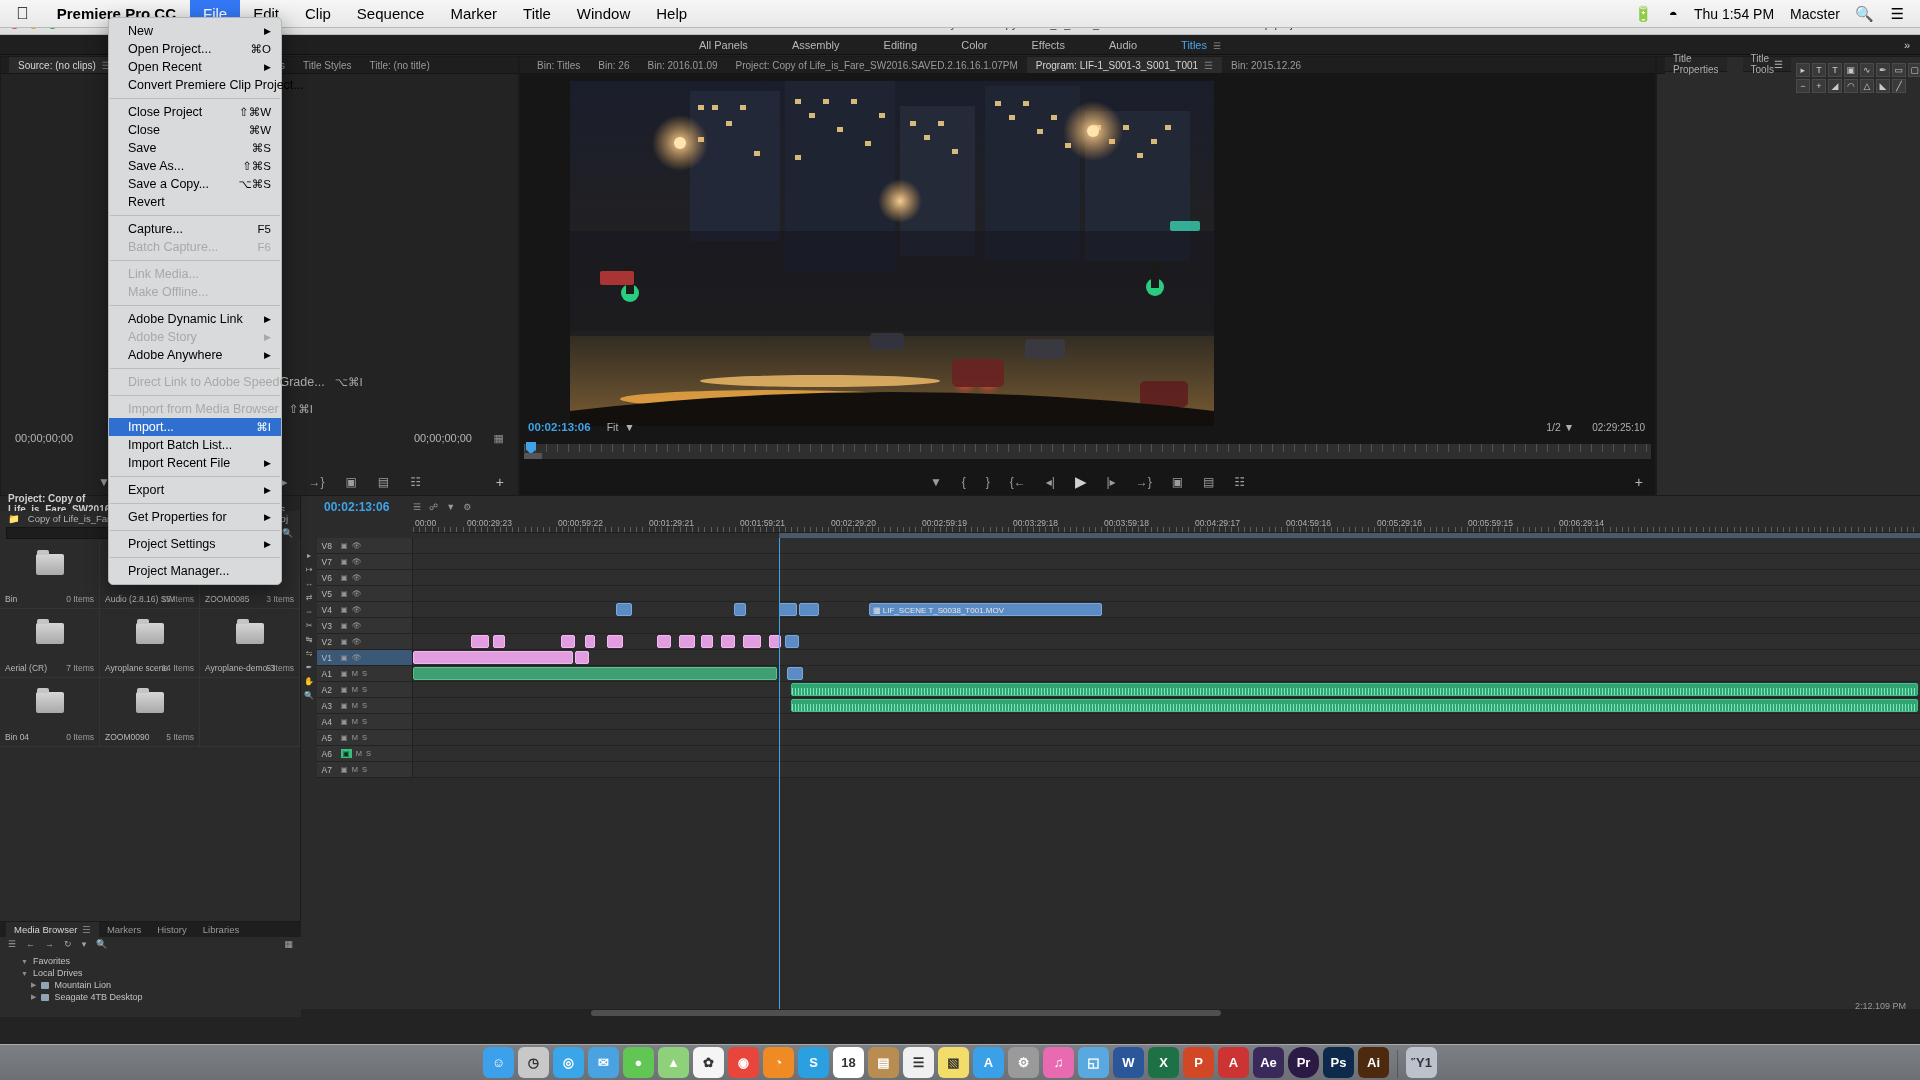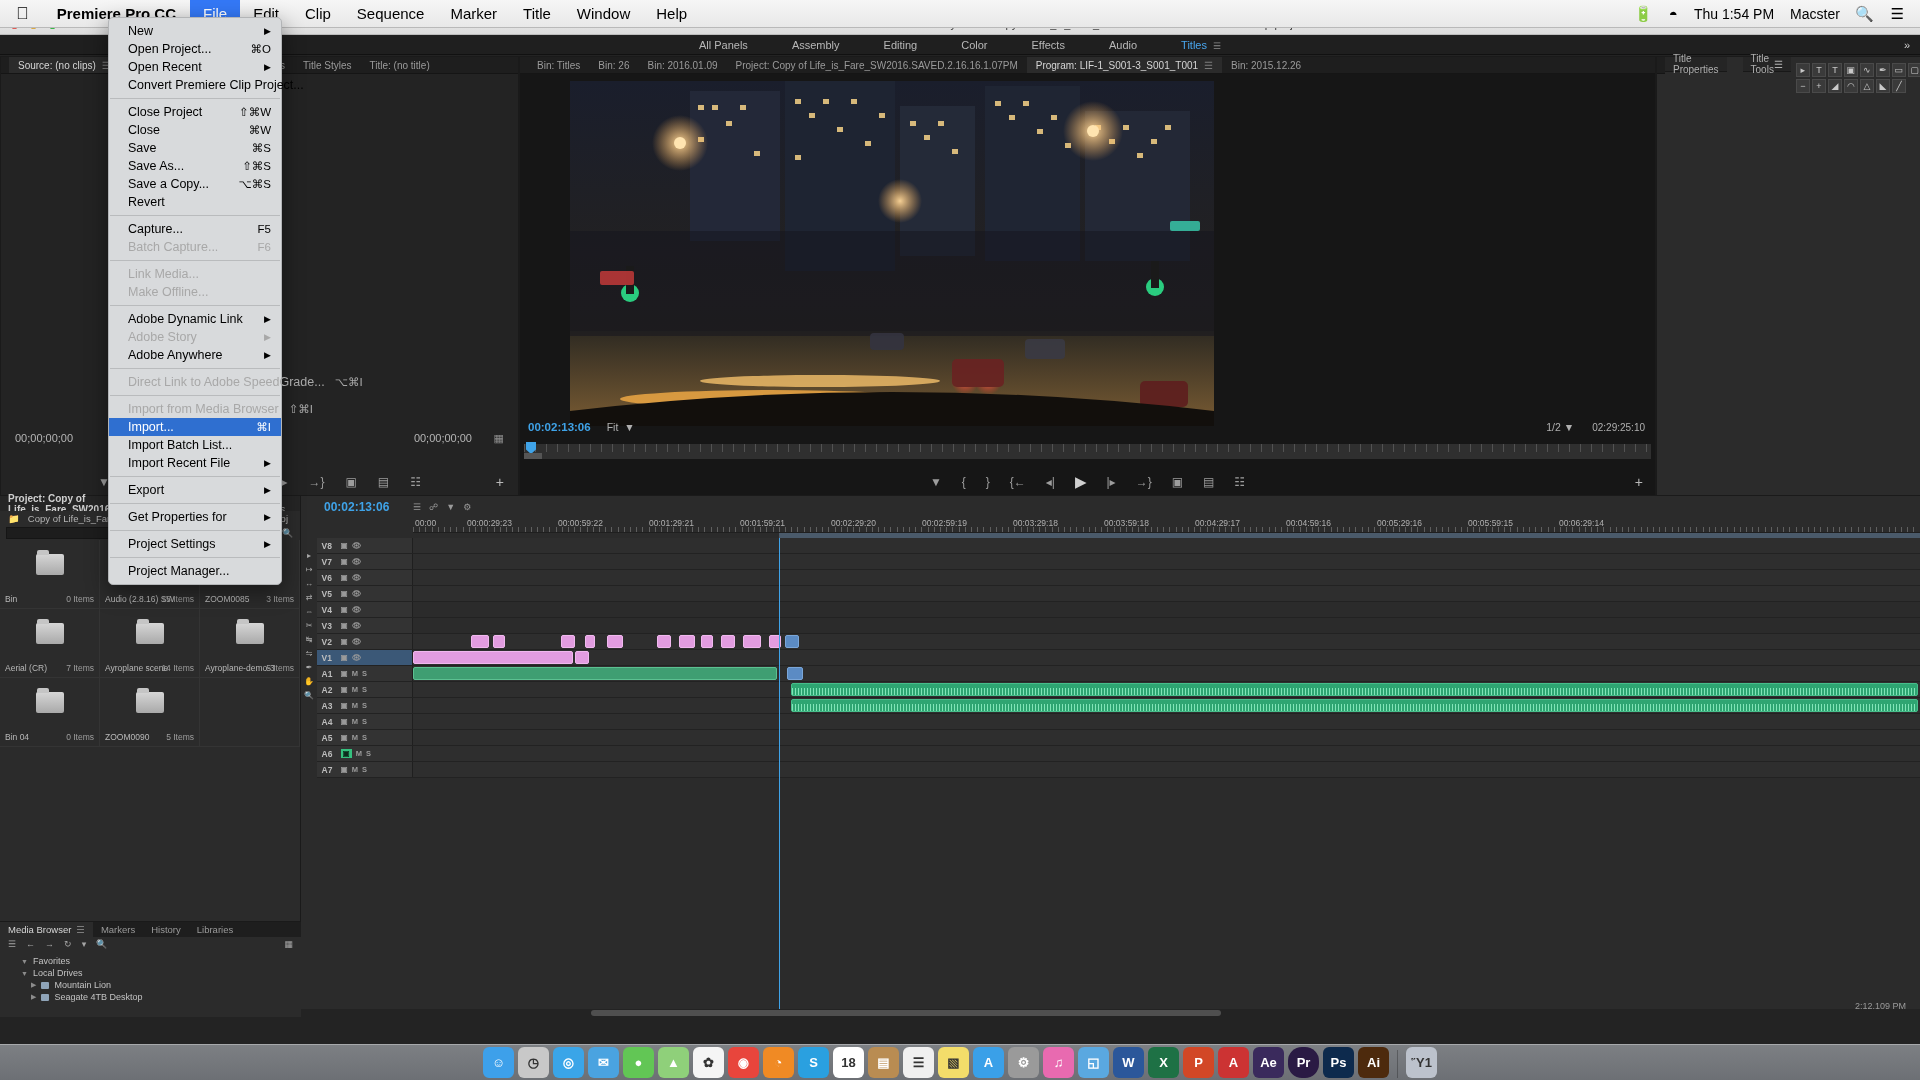--- a/index.html
+++ b/index.html
@@ -151,21 +151,21 @@
   .bin-lbl { position:absolute; left:5px; bottom:4px; font-size:8.5px; color:#b9b9b9; }
   .bin-cnt { position:absolute; right:5px; bottom:4px; font-size:8.5px; color:#9e9e9e; }
   .proj-foot { height:14px; background:#2b2b2b; display:flex; align-items:center;
     gap:7px; padding:0 6px; font-size:9px; color:#a0a0a0;
     border-top:1px solid #1f1f1f; }
   .proj-foot .r { margin-left:auto; display:flex; gap:8px; }
   .mb-wrap { position:absolute; left:0; bottom:36px; width:301px; height:96px;
     background:#2b2b2b; border-top:1px solid #1a1a1a; display:flex;
     flex-direction:column; }
   .mb-tabs { height:15px; background:#1e1e1e; display:flex; align-items:center;
-    font-size:9.5px; color:#9a9a9a; }
+    font-size:9.5px; color:#9a9a9a; padding-left:6px; }
   .mb-tabs .t { padding:0 8px; }
   .mb-tabs .t.active { color:#d6d6d6; background:#2b2b2b; height:15px;
     line-height:15px; }
   .mb-tool { height:14px; display:flex; align-items:center; gap:10px;
     padding:0 8px; font-size:9px; color:#a5a5a5; }
   .mb-tree { flex:1; font-size:9px; color:#c3c3c3; padding:4px 0 0 21px; }
   .mb-tree .row { height:12px; display:flex; align-items:center; gap:5px; }
   .mb-tree .ind1 { padding-left:10px; }
   .mb-tree .tri { font-size:7px; color:#8c8c8c; }
   .mb-tree .dsk { width:8px; height:7px; background:#8fa4b8; border-radius:1px; }
@@ -184,21 +184,21 @@
   .tl-toolicons { display:flex; gap:8px; font-size:9px; color:#9a9a9a; }
   .tl-ruler { height:15px; background:#2b2b2b; position:relative;
     border-bottom:1px solid #1f1f1f; margin-left:112px; }
   .tl-ruler .lbl { position:absolute; top:0; font-size:8.5px; color:#b0b0b0; }
   .tl-ruler .ticks { position:absolute; left:0; right:0; bottom:0; height:5px;
     background-image:repeating-linear-gradient(90deg,#5f5f5f 0 1px,transparent 1px 6.2px); }
   .tl-phline { position:absolute; top:0; bottom:0; width:1px; background:#3fa3e8;
     z-index:5; }
   .tl-workarea { height:5px; margin-left:112px; position:relative; background:#2b2b2b; }
   .tl-workarea .wa { position:absolute; height:5px; background:#4a5a6a; }
-  .tl-tracks { flex:1; position:relative; overflow:hidden;font-weight:bold; }
+  .tl-tracks { flex:1; position:relative; overflow:hidden; }
   .trk { display:flex; height:16px; border-bottom:1px solid #222; }
   .trk .hdr { width:112px; display:flex; align-items:center; gap:4px;
     padding-left:6px; background:#333; font-size:8.5px; color:#bdbdbd;
     border-right:1px solid #1f1f1f; }
   .trk .hdr.sel { background:#3b5877; }
   .trk .hdr .nm { width:15px; }
   .trk .hdr .ic { font-size:7.5px; color:#9a9a9a; }
   .trk .lane { flex:1; position:relative; background:#2e2e2e; }
   .trk.audio .lane { background:#2e2e2e; }
   .trk.audio .hdr { background:#333; }
@@ -613,20 +613,27 @@
             </div>
           <div class="lane"></div>
         </div>
         <div class="trk">
           <div class="hdr">
               <span>🔒</span>
               <span class="nm">V4</span>
               <span class="ic">▣</span>
               <span class="ic">👁</span>
             </div>
+          <div class="lane">
+            <div class="clip v" style="left:203px;width:16px"></div>
+            <div class="clip v" style="left:321px;width:12px"></div>
+            <div class="clip v" style="left:366px;width:18px"></div>
+            <div class="clip v" style="left:386px;width:20px"></div>
+            <div class="clip v" style="left:456px;width:233px"><span>▦</span> <span>LIF_SCENE T_S0038_T001.MOV</span></div>
+          </div>
         </div>
         <div class="trk">
           <div class="hdr">
               <span>🔒</span>
               <span class="nm">V3</span>
               <span class="ic">▣</span>
               <span class="ic">👁</span>
             </div>
         </div>
         <div class="trk">

